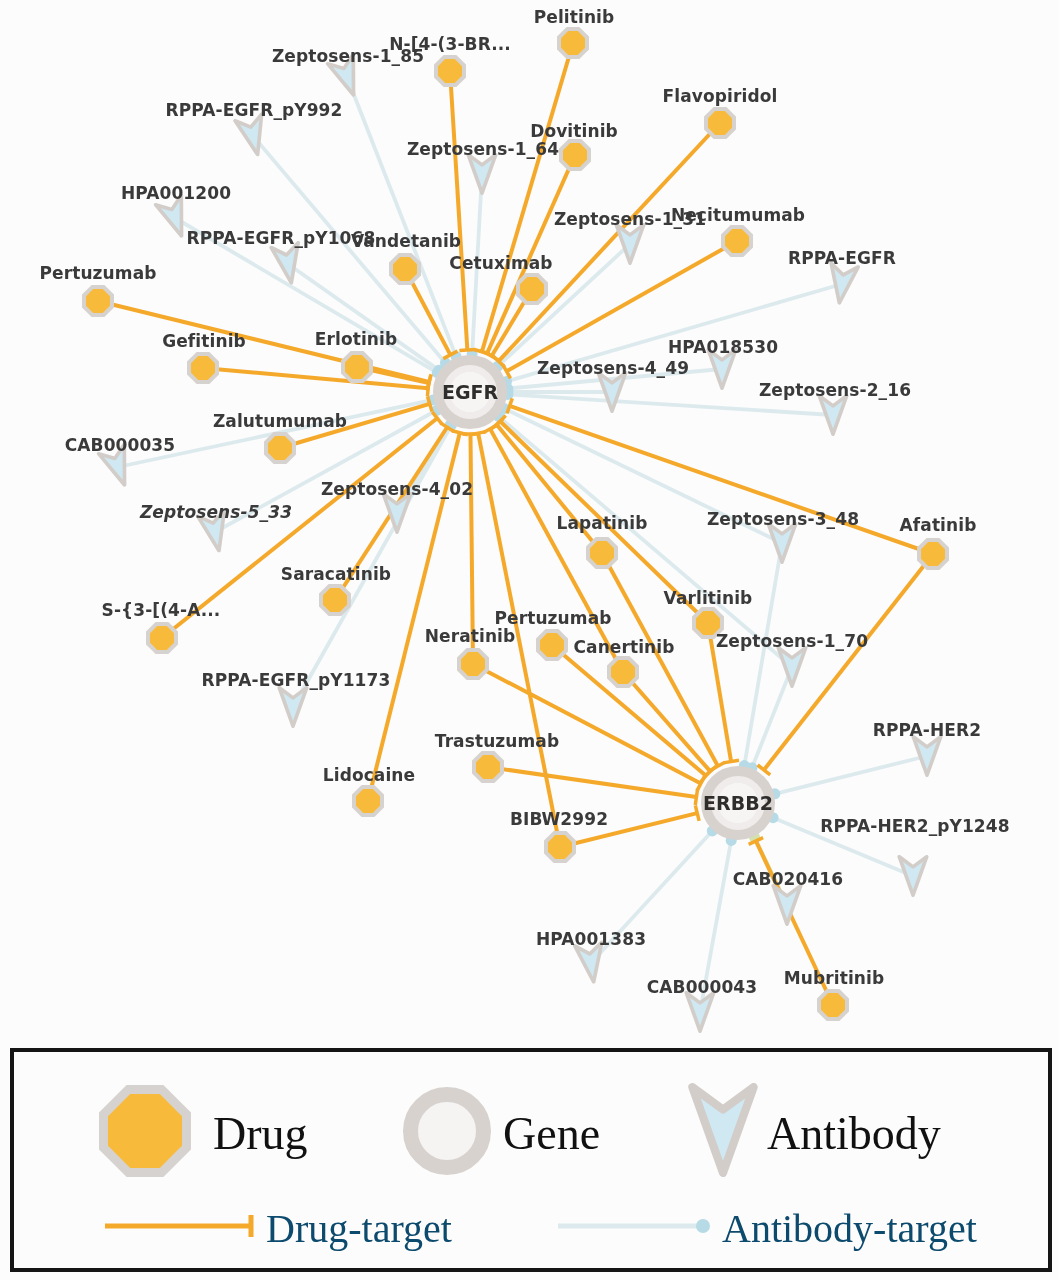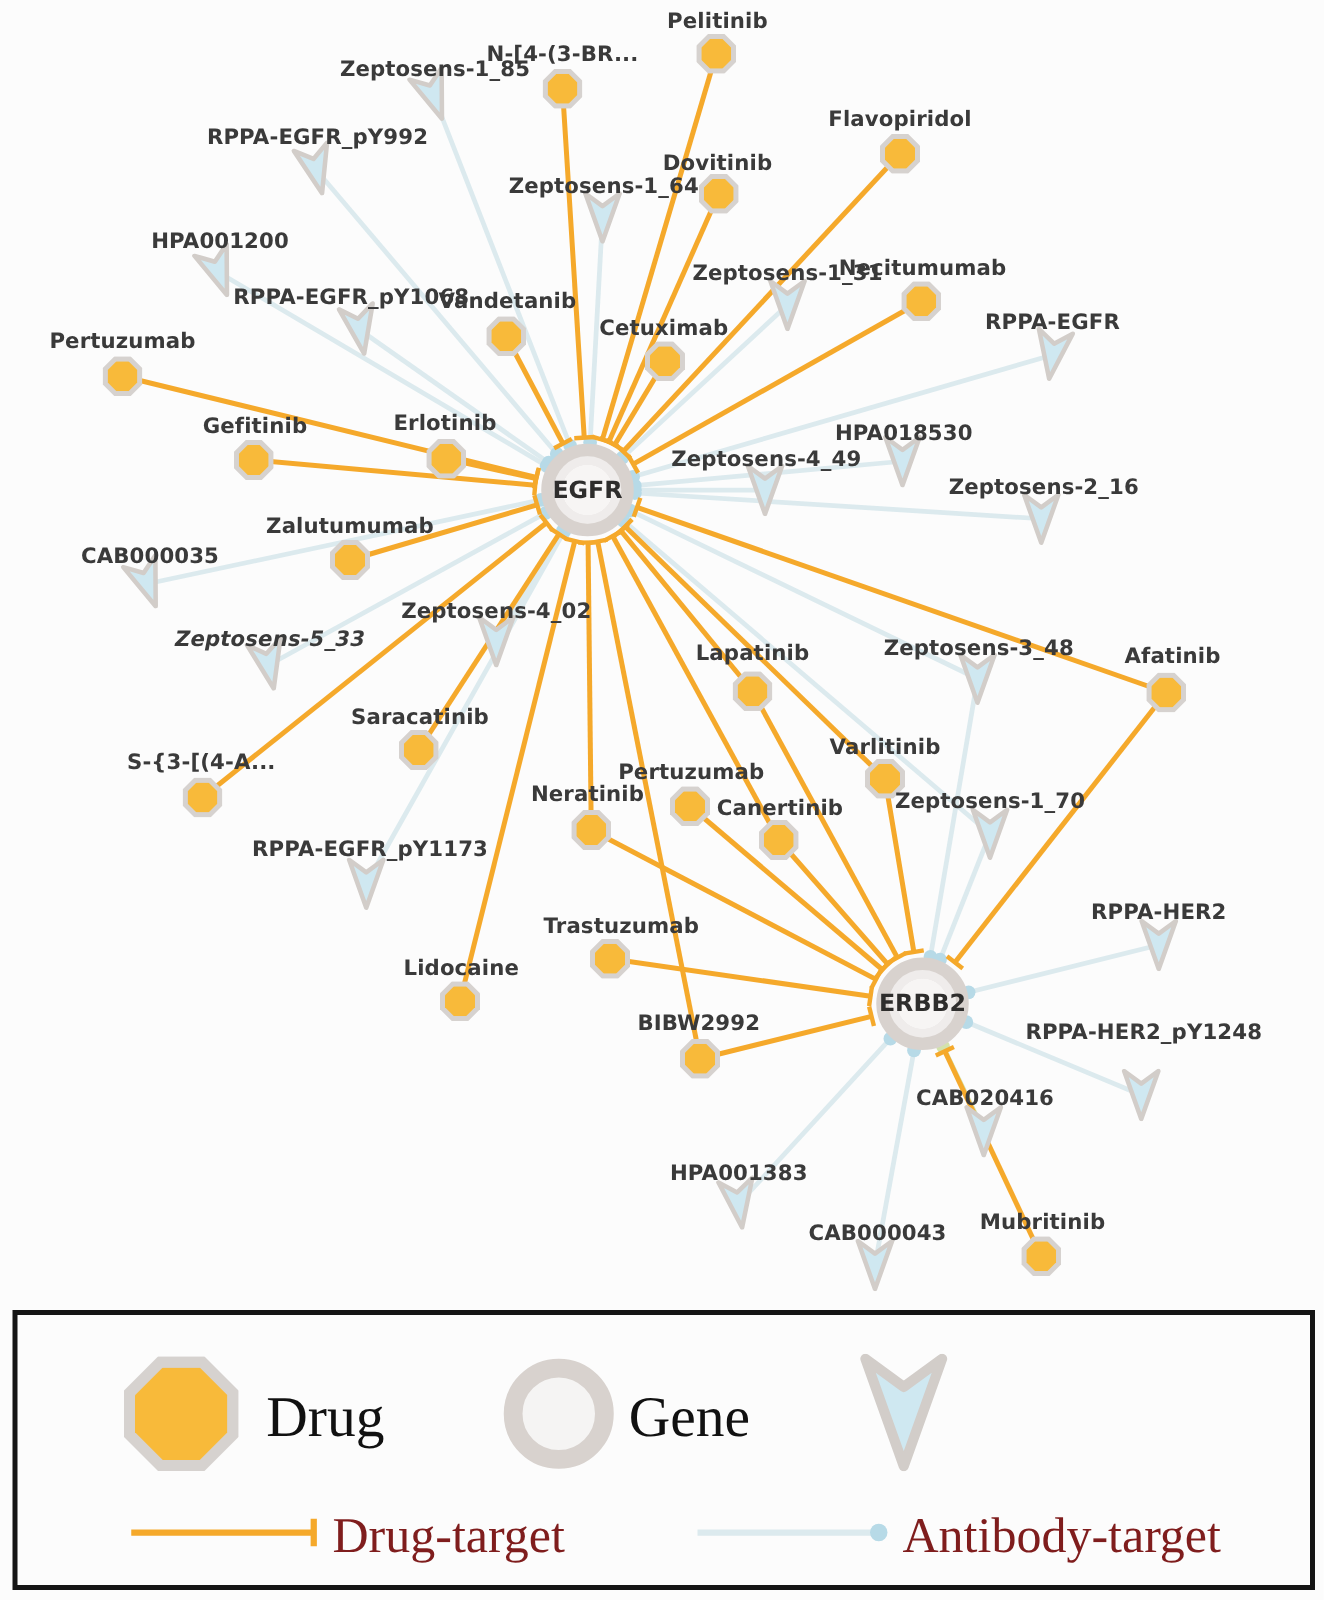--- a/index.html
+++ b/index.html
@@ -41,21 +41,21 @@
   }
   .legend-glyph{position:absolute;z-index:41;}
   .legend-label{
     position:absolute;transform:translate(0,-50%);
     font-family:"Liberation Serif","DejaVu Serif",serif;
     font-size:46px;color:#111;white-space:nowrap;z-index:41;
   }
   .legend-edge-label{
     position:absolute;transform:translate(0,-50%);
     font-family:"Liberation Serif","DejaVu Serif",serif;
-    font-size:40px;color:#7f1d1d;white-space:nowrap;z-index:41;
+    font-size:40px;color:#0c4a6e;white-space:nowrap;z-index:41;
   }
   .legend-gene-glyph{
     border-radius:50%;box-sizing:border-box;
     border:15px solid var(--gene-ring,#d8d2ce);background:#f5f4f3;
   }
   .legend-oct-outer{position:absolute;inset:0;background:var(--drug-border,#d6d2cf);}
   .legend-oct-inner{position:absolute;inset:9px;background:var(--drug-fill,#f8ba3a);}
 </style>
 </head>
 <body>
@@ -350,21 +350,21 @@
       <div class="node-label" style="left: 927px; top: 730px;">RPPA-HER2</div>
       <div class="node-label" style="left: 915px; top: 826px;">RPPA-HER2_pY1248</div>
       <div class="node-label" style="left: 788px; top: 879px;">CAB020416</div>
       <div class="node-label" style="left: 591px; top: 939px;">HPA001383</div>
       <div class="node-label" style="left: 702px; top: 987px;">CAB000043</div>
       <div class="node-label" style="left: 574px; top: 17px;">Pelitinib</div>
       <div class="node-label" style="left: 450px; top: 44px;">N-[4-(3-BR...</div>
       <div class="node-label" style="left: 574px; top: 131px;">Dovitinib</div>
       <div class="node-label" style="left: 720px; top: 96px;">Flavopiridol</div>
       <div class="node-label" style="left: 406px; top: 241px;">Vandetanib</div>
-      <div class="node-label" style="left: 531px; top: 263px;">Cetuximab</div>
+      <div class="node-label" style="left: 501px; top: 263px;">Cetuximab</div>
       <div class="node-label" style="left: 738px; top: 215px;">Necitumumab</div>
       <div class="node-label" style="left: 98px; top: 273px;">Pertuzumab</div>
       <div class="node-label" style="left: 204px; top: 341px;">Gefitinib</div>
       <div class="node-label" style="left: 356px; top: 339px;">Erlotinib</div>
       <div class="node-label" style="left: 280px; top: 421px;">Zalutumumab</div>
       <div class="node-label" style="left: 336px; top: 574px;">Saracatinib</div>
       <div class="node-label" style="left: 161px; top: 610px;">S-{3-[(4-A...</div>
       <div class="node-label" style="left: 369px; top: 775px;">Lidocaine</div>
       <div class="node-label" style="left: 602px; top: 523px;">Lapatinib</div>
       <div class="node-label" style="left: 708px; top: 598px;">Varlitinib</div>
@@ -385,20 +385,21 @@
     <div class="legend-oct-inner oct"></div>
   </div>
   <div class="legend-label" style="left:213px;top:1133px;">Drug</div>
 
   <div class="legend-glyph legend-gene-glyph" style="left:403px;top:1087px;width:88px;height:88px;"></div>
   <div class="legend-label" style="left:503px;top:1133px;">Gene</div>
 
   <svg class="legend-glyph" style="left:683px;top:1083px;" width="80" height="94" viewBox="0 0 34 46">
     <path d="M2 2 L17 13 L32 2 L17 44 Z" fill="var(--antibody-fill)" stroke="var(--antibody-border)" stroke-width="4" stroke-linejoin="round"></path>
   </svg>
+  <div class="legend-label" style="left:767px;top:1133px;">Antibody</div>
 
   <svg class="legend-glyph" style="left:101px;top:1212px;" width="160" height="28">
     <line x1="4" y1="14" x2="148" y2="14" stroke="var(--drug-edge)" stroke-width="5"></line>
     <line x1="150" y1="3" x2="150" y2="25" stroke="var(--drug-edge)" stroke-width="5"></line>
   </svg>
   <div class="legend-edge-label" style="left:266px;top:1228px;">Drug-target</div>
 
   <svg class="legend-glyph" style="left:554px;top:1212px;" width="165" height="28">
     <line x1="4" y1="14" x2="146" y2="14" stroke="var(--antibody-edge)" stroke-width="5"></line>
     <circle cx="149" cy="14" r="7" fill="var(--antibody-dot)"></circle>

